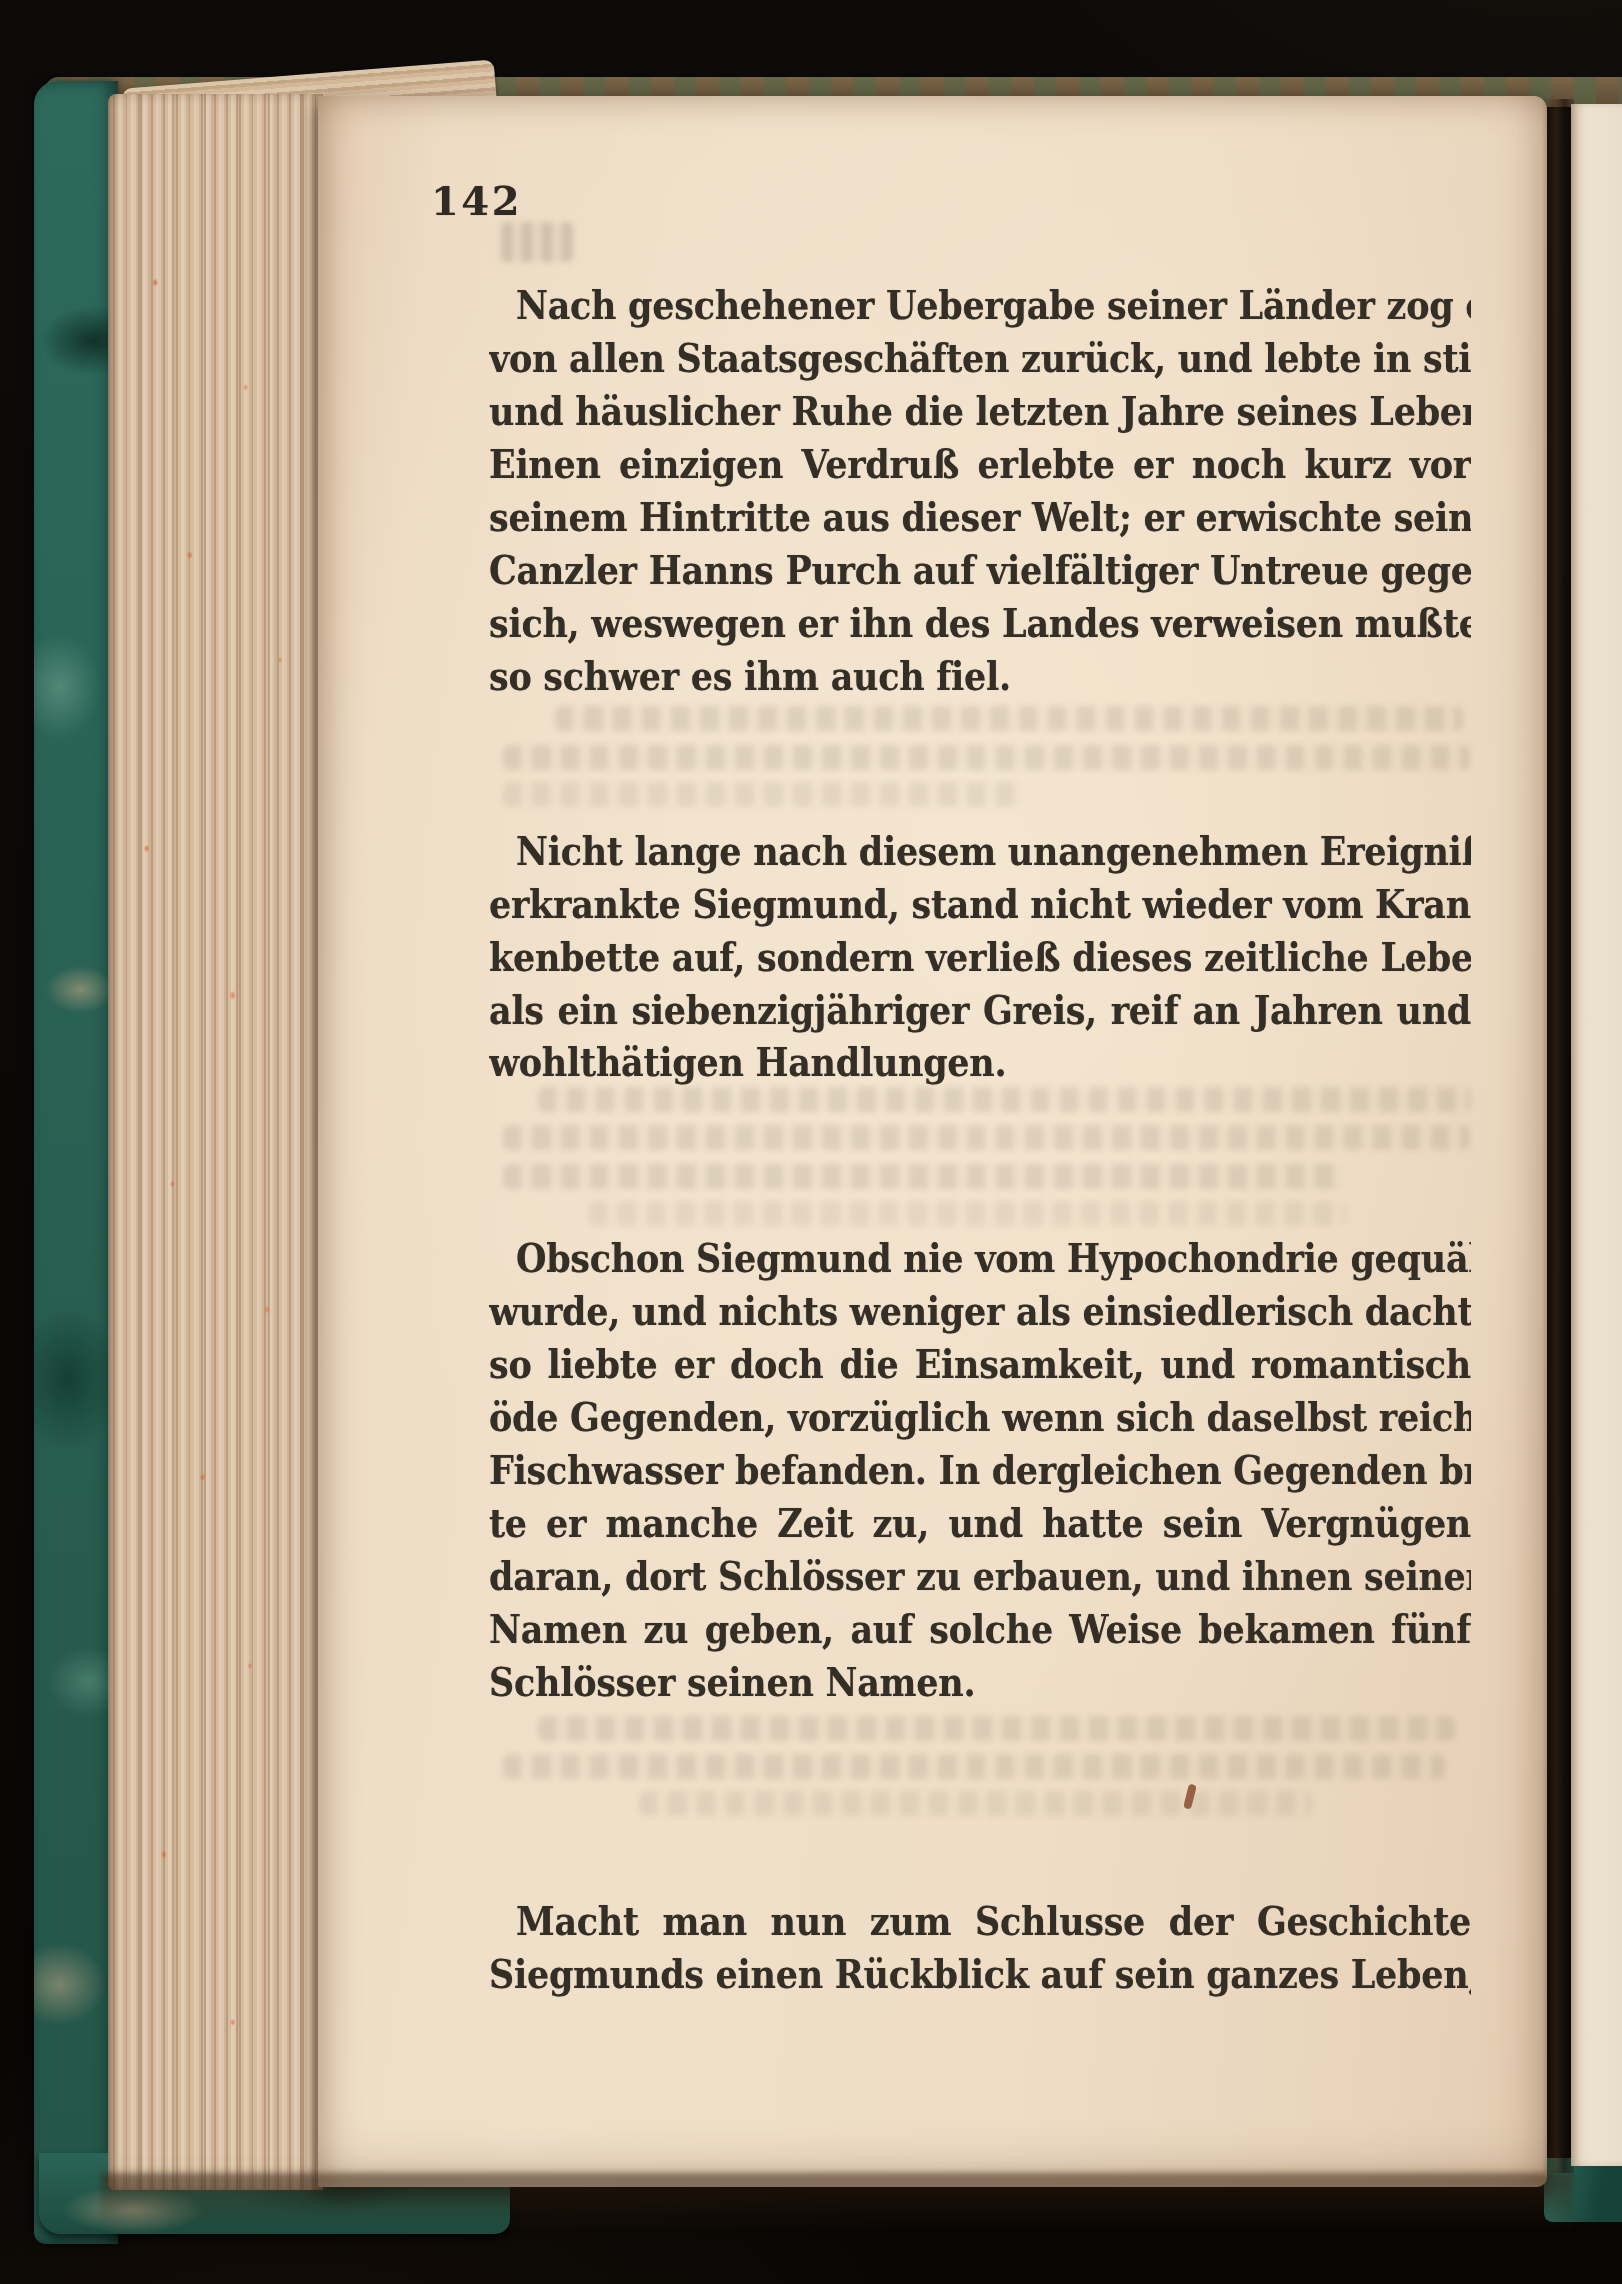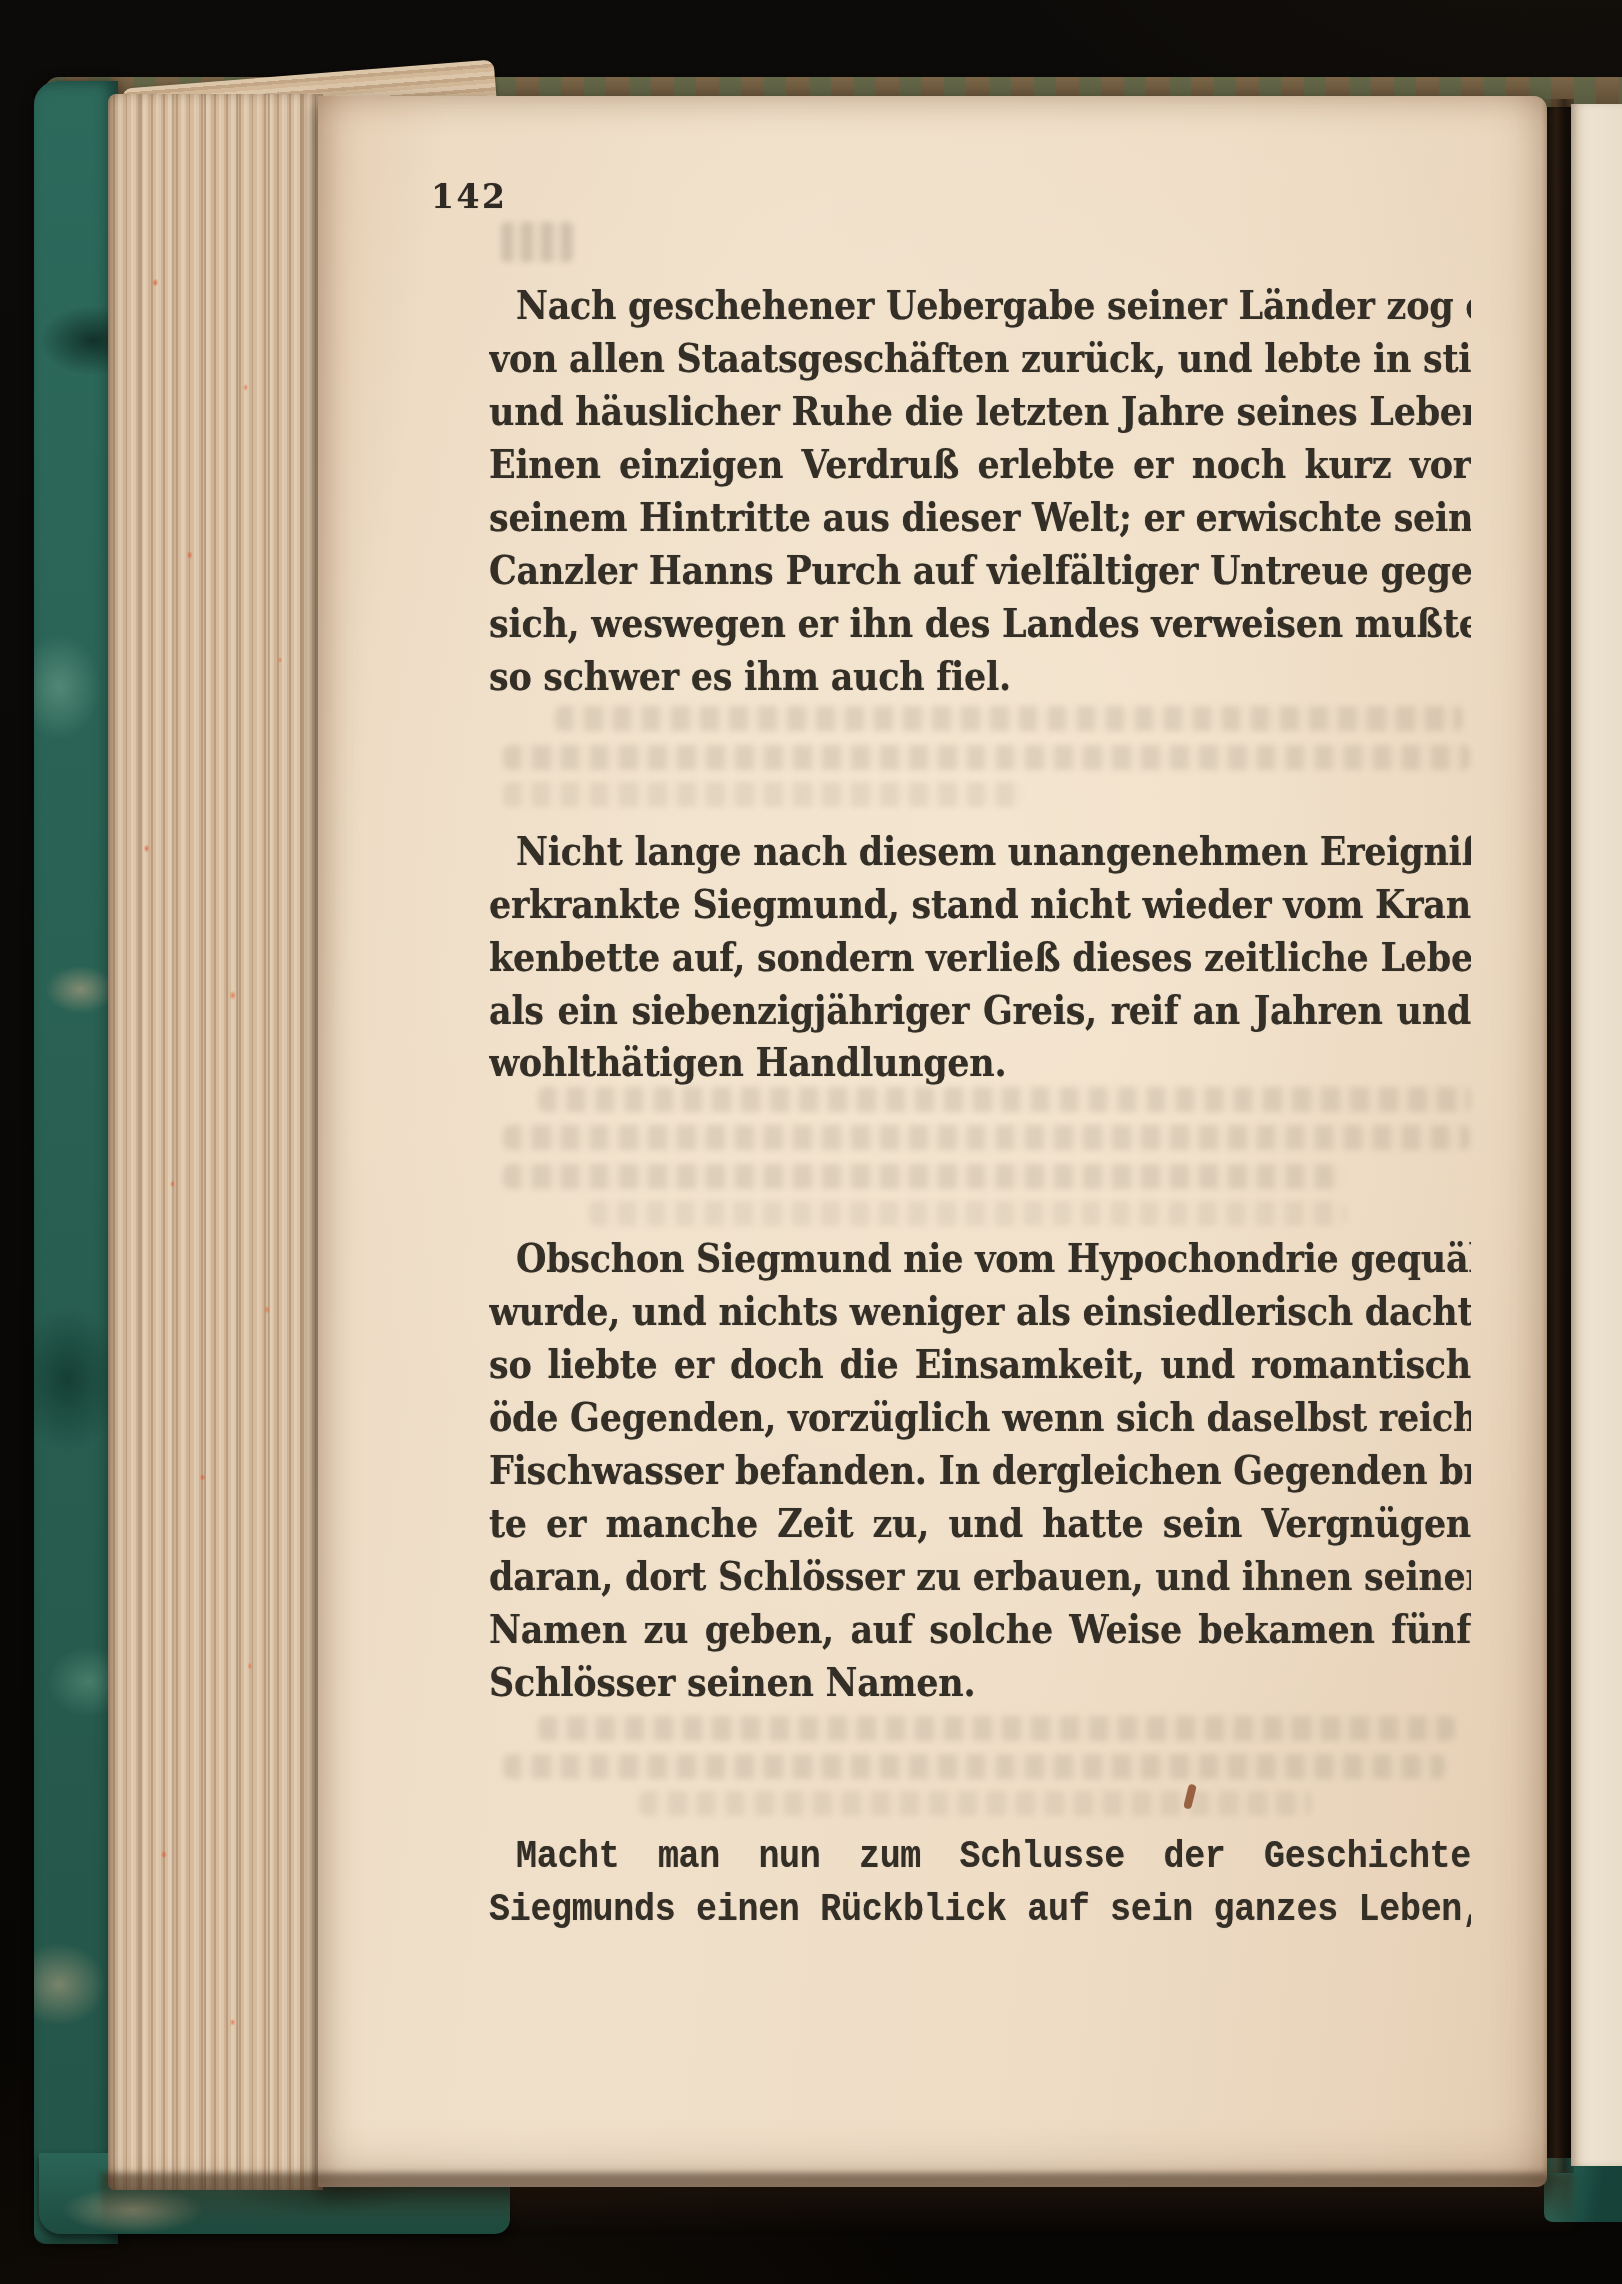--- a/index.html
+++ b/index.html
@@ -83,27 +83,27 @@
     background:linear-gradient(90deg, rgba(0,0,0,0), rgba(70,45,26,.5) 45%, rgba(25,15,9,.65) 70%, rgba(0,0,0,.2));}
   .page-sliver{position:absolute;left:1571px;top:104px;width:51px;height:2062px;
     background:linear-gradient(90deg,#e3d5bf,#ece2d0 40%,#e8ddc9);
     box-shadow:inset 6.7px 0 10px -4.2px rgba(70,45,25,.45);}
   .page-bottom-shadow{position:absolute;left:101px;top:2173px;width:1472px;height:59px;
     background:linear-gradient(rgba(56,36,20,.55), rgba(10,6,3,0));
     filter:blur(3.4px);}
 
   
   .page-number{position:absolute;left:431px;top:177px;
-    font-size:33px;font-weight:bold;color:#2f2a23;letter-spacing:2.5px;
+    font-size:40px;font-weight:bold;color:#2f2a23;letter-spacing:2.5px;
     text-shadow:0 0 0.8px rgba(40,34,26,.5);}
   .text-block{position:absolute;left:489px;top:0;width:982px;color:#332e26;
     font-size:35px;font-weight:bold;letter-spacing:-0.3px;
     text-shadow:0 0 0.8px rgba(45,38,30,.45);}
   .paragraph{position:absolute;left:0;width:982px;}
-  .p1{top:278px;} .p2{top:824px;} .p3{top:1232px;} .p4{top:1831px;font-family:Liberation Mono, monospace;}
+  .p1{top:278px;} .p2{top:824px;} .p3{top:1232px;} .p4{top:1895px;}
   .line{height:53px;line-height:53px;overflow:hidden;white-space:nowrap;
     text-align:justify;text-align-last:justify;transform:scaleY(1.12);}
   .line.first{text-indent:27px;}
   .line.last{text-align-last:left;}
 
   
   .ghost{position:absolute;height:25px;border-radius:6.7px;
     background:repeating-linear-gradient(90deg, rgba(126,116,98,.6) 0 18.5px, rgba(126,116,98,.08) 18.5px 29px);
     filter:blur(3.4px);opacity:.30;}
   .ghost-num{position:absolute;left:501px;top:222px;width:72px;height:40px;border-radius:5px;

